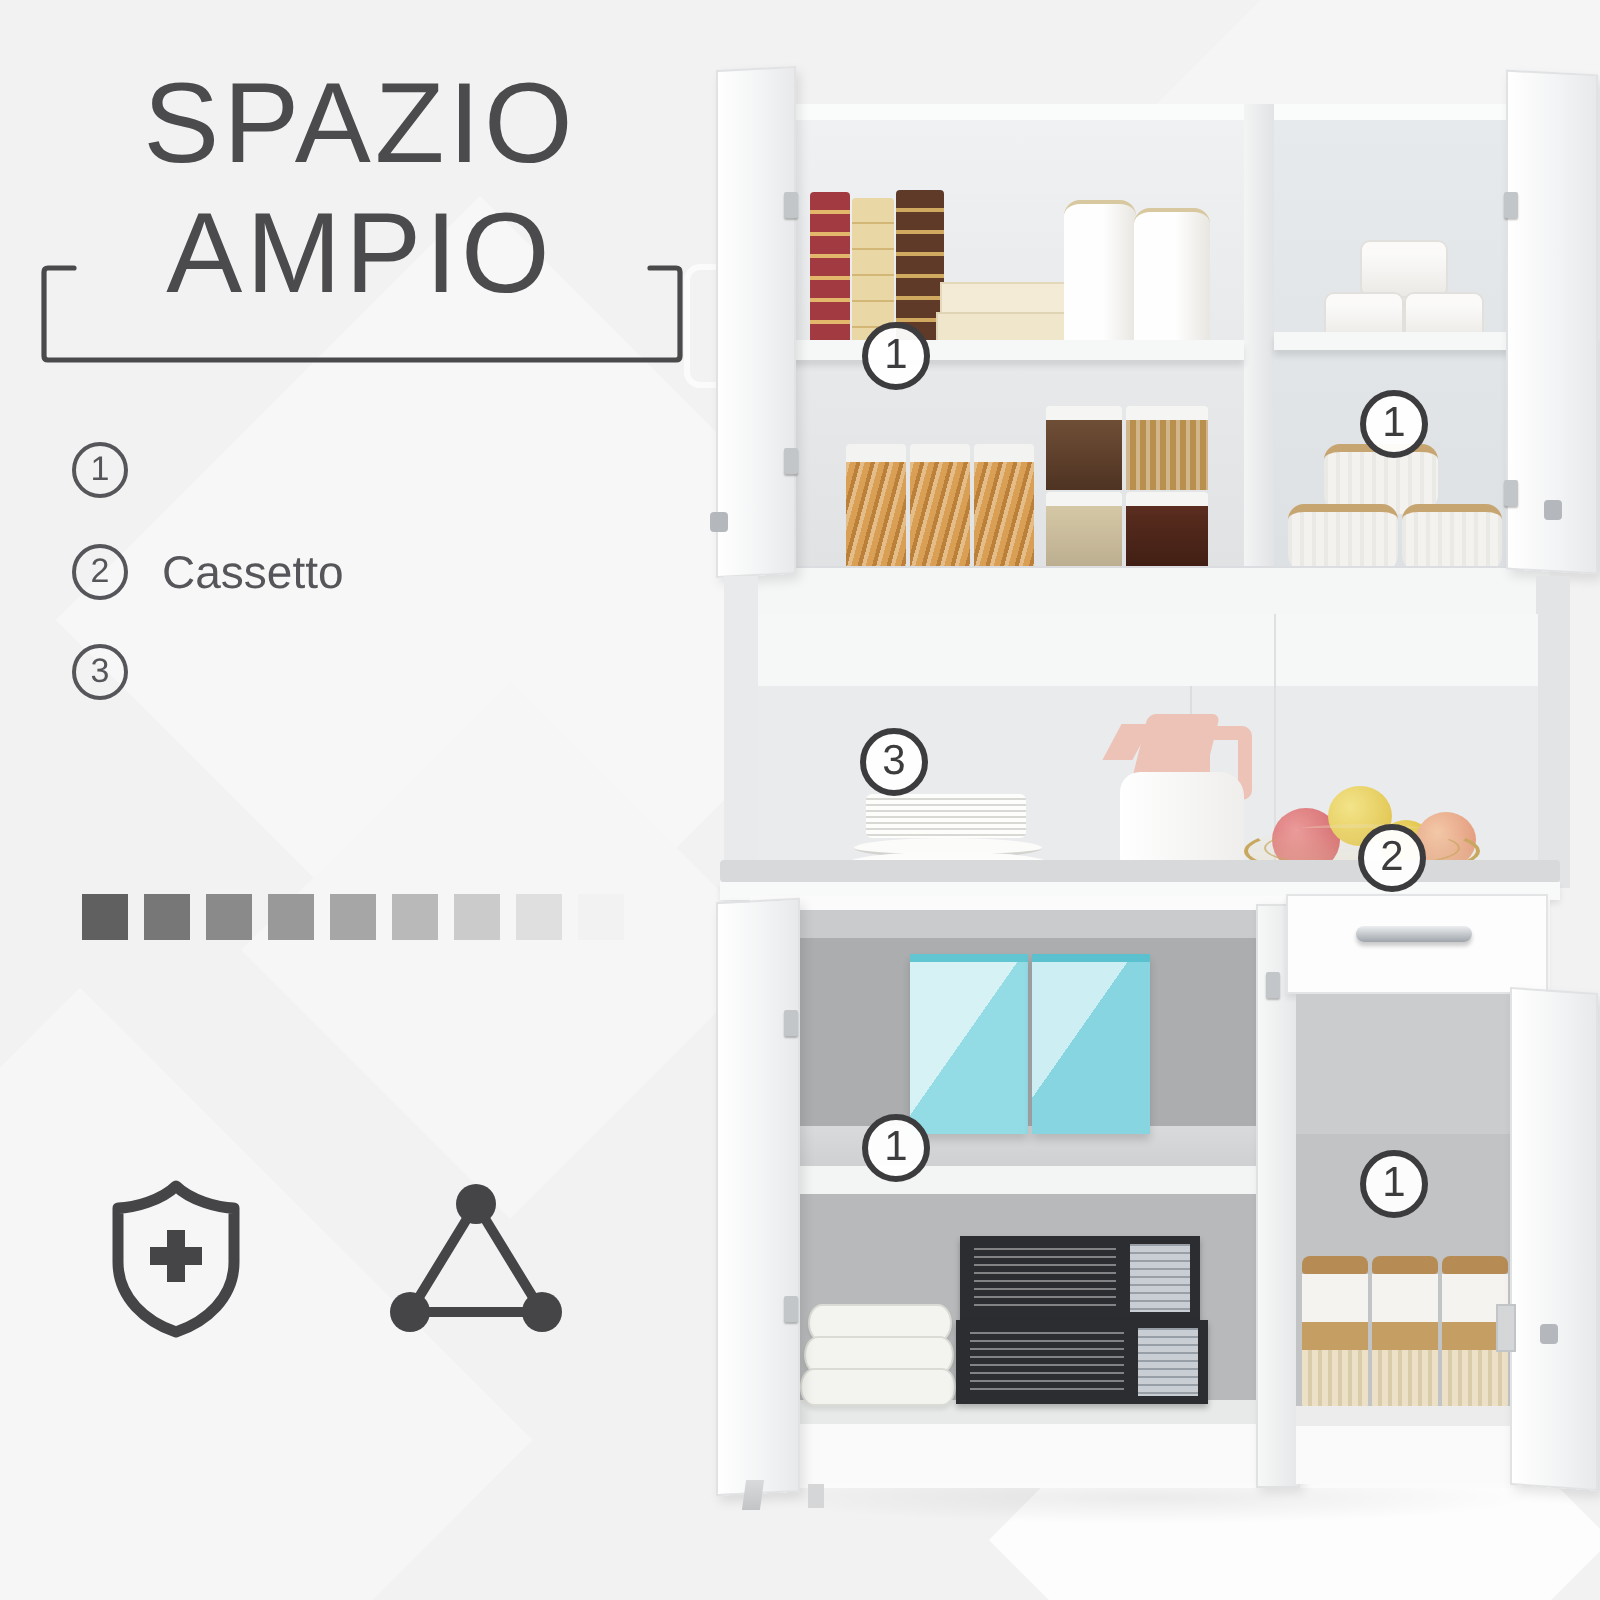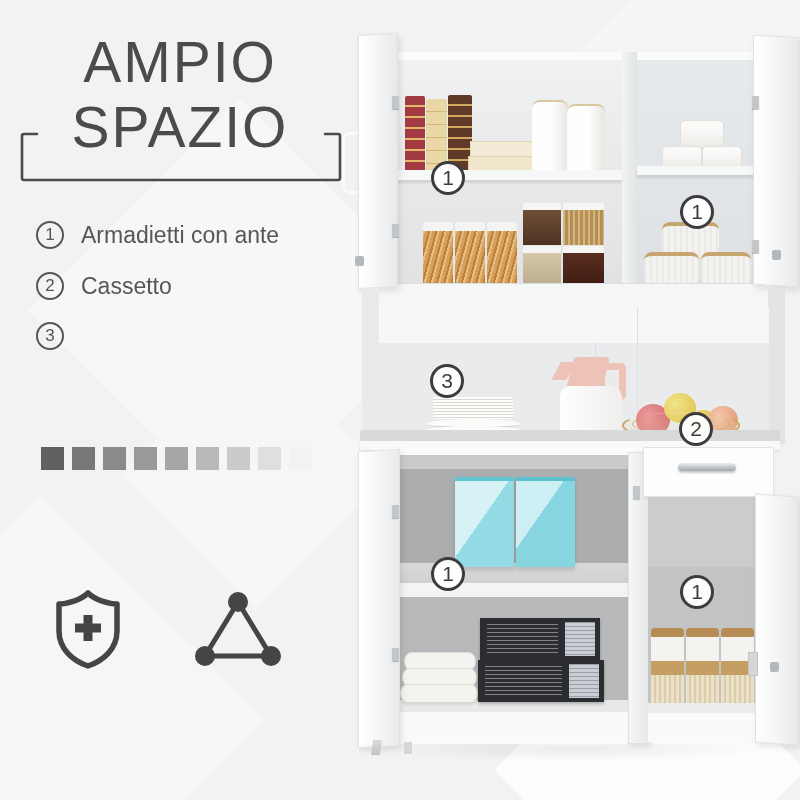--- a/index.html
+++ b/index.html
@@ -63,31 +63,30 @@
 
 <div id="canvas">
 
   <div class="dia" style="left:90px;top:160px;width:300px;height:300px;background:#f7f7f8;"></div>
   <div class="dia" style="left:620px;top:-60px;width:240px;height:240px;background:#f5f5f6;"></div>
   <div class="dia" style="left:-120px;top:560px;width:320px;height:320px;background:#f6f6f7;"></div>
   <div class="dia" style="left:540px;top:660px;width:220px;height:220px;background:#fdfdfd;"></div>
   <div class="dia" style="left:160px;top:380px;width:190px;height:190px;background:#f6f6f7;"></div>
 
   <div class="title">
+    <div>SPAZIO</div>
     <div>AMPIO</div>
-    <div>SPAZIO</div>
   </div>
 
   <svg class="abs" style="left:18px;top:128px;" width="326" height="60" viewBox="0 0 326 60">
     <path d="M19 6 L6 6 Q4 6 4 8 L4 50 Q4 52 6 52 L320 52 Q322 52 322 50 L322 8 Q322 6 320 6 L307 6" fill="none" stroke="#4a4a4c" stroke-width="2.6" stroke-linecap="round"></path>
   </svg>
 
   <div class="feat" style="top:221px;">
     <span class="fnum">1</span>
-    <span class="flabel">Armadietti con ante</span>
   </div>
   <div class="feat" style="top:272px;">
     <span class="fnum">2</span>
     <span class="flabel">Cassetto</span>
   </div>
   <div class="feat" style="top:322px;">
     <span class="fnum">3</span>
   </div>
 
   <div class="pal">

